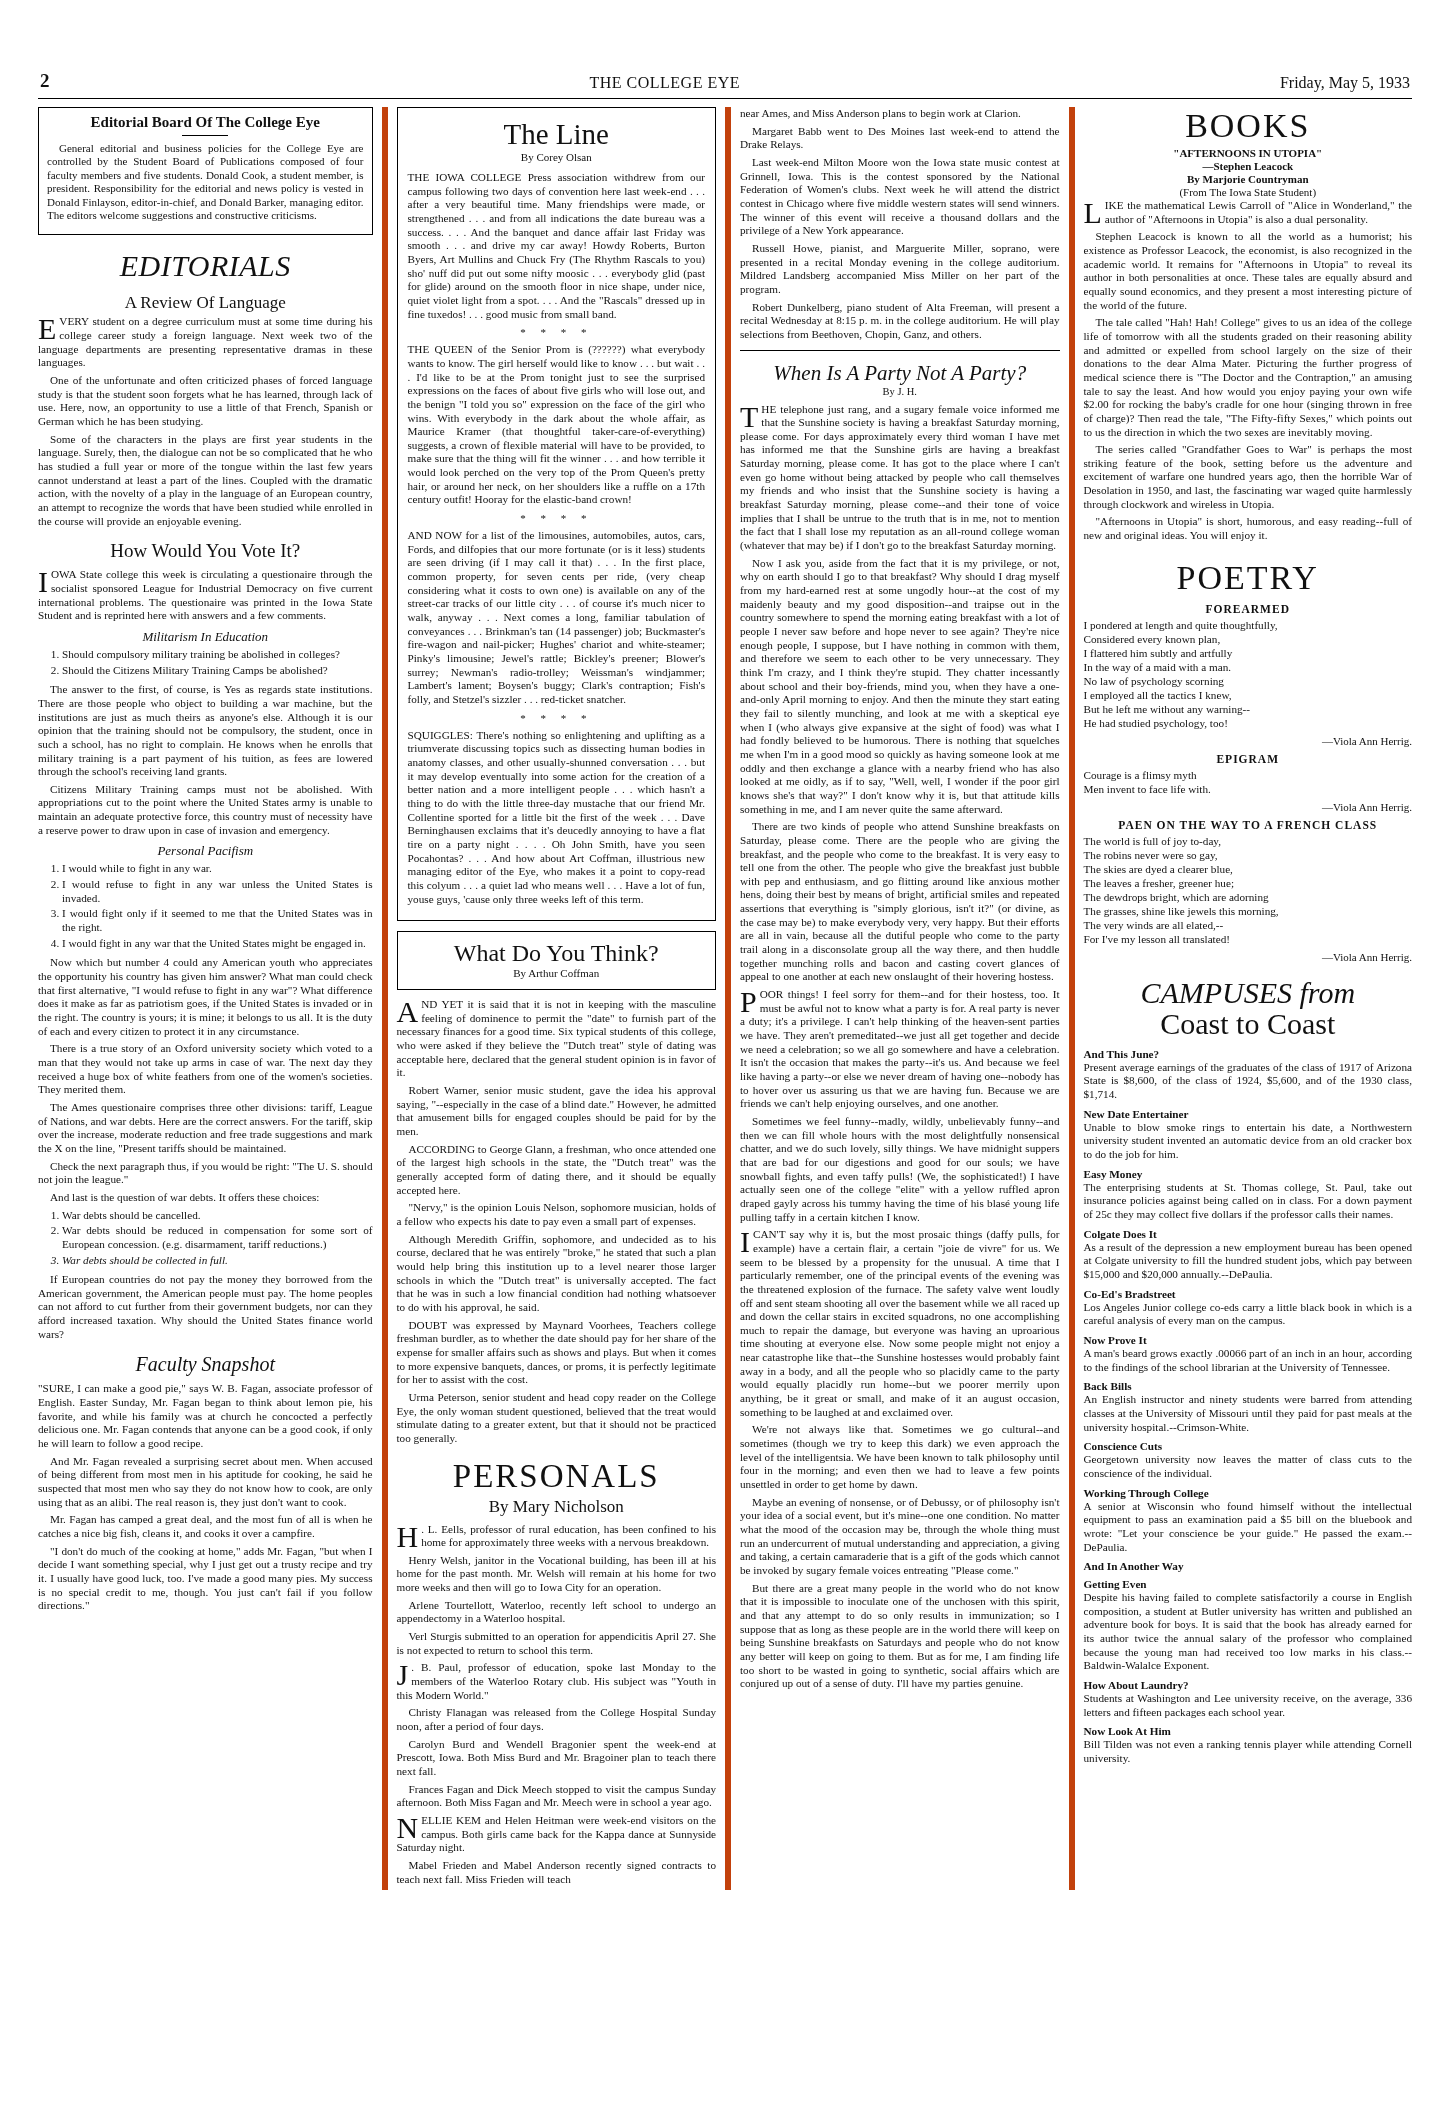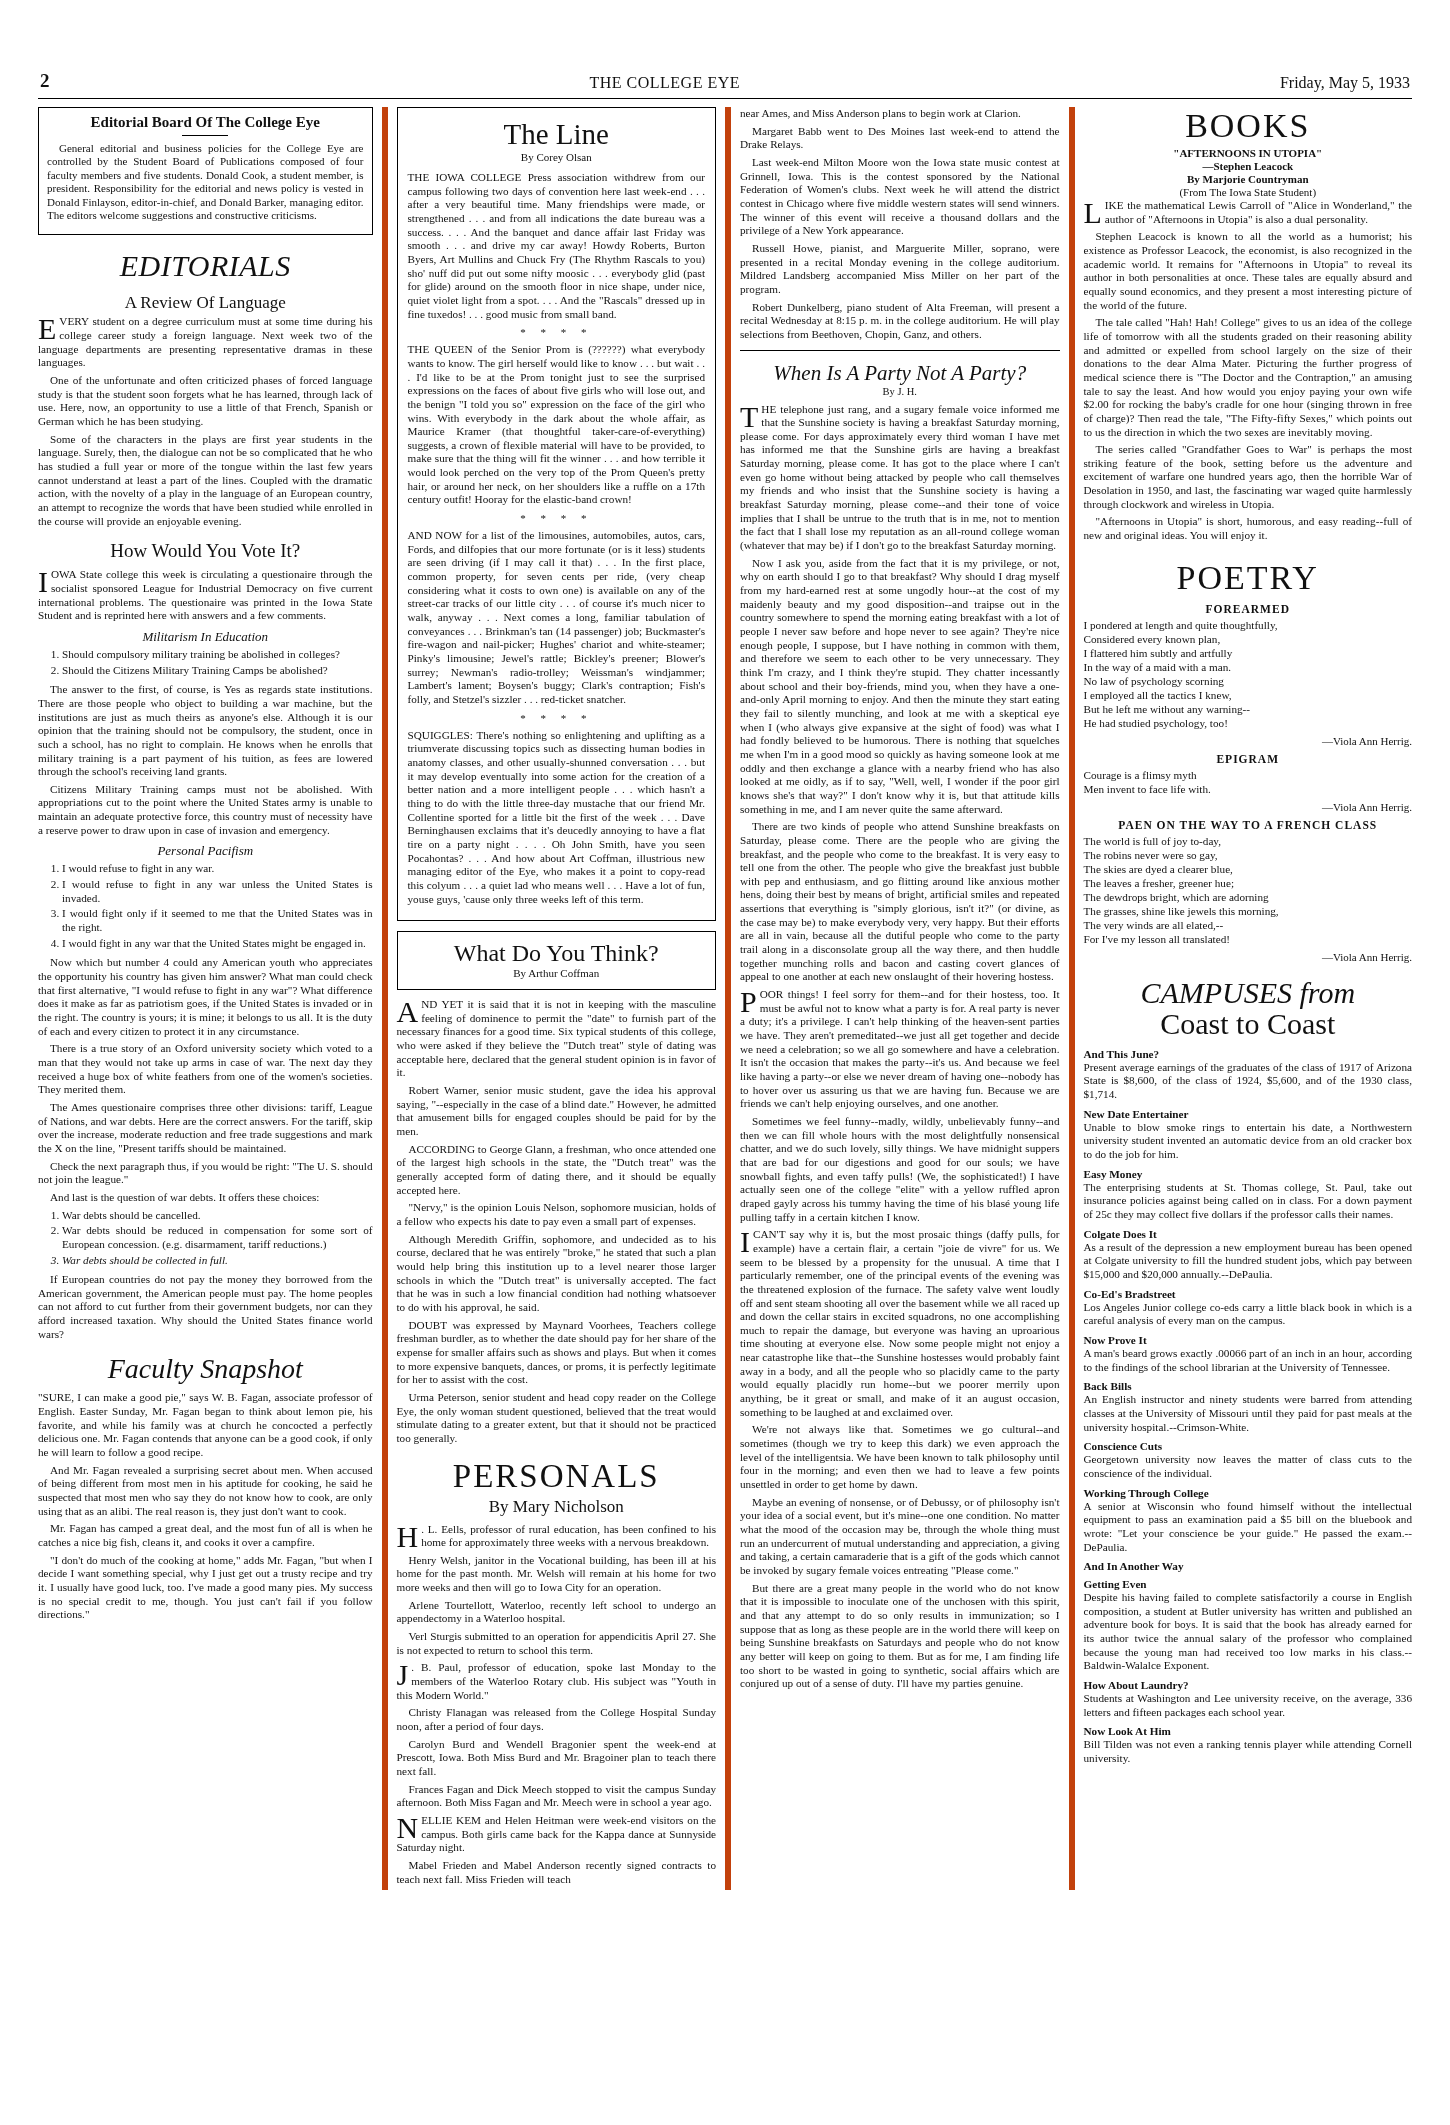--- a/index.html
+++ b/index.html
@@ -35,21 +35,21 @@
   .linebox h2{font-size:29px;text-align:center;margin:2px 0 0 0;font-weight:normal;font-family:"Liberation Serif",serif;}
   .linebox .by{text-align:center;font-size:11px;margin:0 0 8px 0;}
   .stars{text-align:center;font-size:11px;letter-spacing:6px;margin:5px 0;}
   ol{margin:2px 0 6px 0;padding-left:24px;font-size:11.2px;line-height:1.22;}
   ol li{margin-bottom:2px;text-align:justify;}
   .sub{font-style:italic;text-align:center;font-size:13px;margin:6px 0 3px 0;}
   .howvote{font-size:19px;text-align:center;margin:12px 0 6px 0;font-weight:normal;}
   .boxthink{border:1px solid #000;padding:6px 10px 10px 10px;margin:10px 0 8px 0;}
   .boxthink h2{font-size:24px;text-align:center;margin:2px 0 0 0;font-weight:normal;}
   .boxthink .by{text-align:center;font-size:11px;margin:0;}
-  .faculty{font-size:28px;text-align:center;font-style:italic;margin:12px 0 6px 0;font-weight:normal;}
+  .faculty{font-size:20px;text-align:center;font-style:italic;margin:12px 0 6px 0;font-weight:normal;}
   .campuses{font-size:30px;text-align:center;margin:14px 0 0 0;font-weight:normal;font-style:italic;line-height:1.05;}
   .campuses2{font-size:30px;text-align:center;margin:0 0 8px 0;font-weight:normal;line-height:1.05;}
   .cchead{font-weight:bold;font-size:11.2px;margin:6px 0 1px 0;}
   .poetry{font-size:34px;text-align:center;margin:16px 0 2px 0;font-weight:normal;letter-spacing:2px;}
   .ptitle{text-align:center;font-size:11.5px;font-weight:bold;letter-spacing:1px;margin:6px 0 3px 0;}
   .verse{font-size:11.2px;line-height:1.25;margin:0 0 5px 0;text-indent:0;text-align:left;}
   .sig{text-align:right;font-size:11px;margin:0 0 6px 0;}
   .partyttl{font-size:21px;text-align:center;font-style:italic;margin:10px 0 0 0;font-weight:normal;}
   .hr2{border-top:1px solid #000;margin:8px 0;}
 </style>
@@ -85,21 +85,21 @@
       <p class="noind"><span class="dropcap">I</span><span>OWA State college this week is circulating a questionaire through the socialist sponsored League for Industrial Democracy on five current international problems. The questionaire was printed in the Iowa State Student and is reprinted here with answers and a few comments.</span></p>
       <div class="sub">Militarism In Education</div>
       <ol>
         <li>Should compulsory military training be abolished in colleges?</li>
         <li>Should the Citizens Military Training Camps be abolished?</li>
       </ol>
       <p>The answer to the first, of course, is Yes as regards state institutions. There are those people who object to building a war machine, but the institutions are just as much theirs as anyone's else. Although it is our opinion that the training should not be compulsory, the student, once in such a school, has no right to complain. He knows when he enrolls that military training is a part payment of his tuition, as fees are lowered through the school's receiving land grants.</p>
       <p>Citizens Military Training camps must not be abolished. With appropriations cut to the point where the United States army is unable to maintain an adequate protective force, this country must of necessity have a reserve power to draw upon in case of invasion and emergency.</p>
       <div class="sub">Personal Pacifism</div>
       <ol>
-        <li>I would refuse to fight in any war.</li>
+        <li>I would while to fight in any war.</li>
         <li>I would refuse to fight in any war unless the United States is invaded.</li>
         <li>I would fight only if it seemed to me that the United States was in the right.</li>
         <li>I would fight in any war that the United States might be engaged in.</li>
       </ol>
       <p>Now which but number 4 could any American youth who appreciates the opportunity his country has given him answer? What man could check that first alternative, "I would refuse to fight in any war"? What difference does it make as far as patriotism goes, if the United States is invaded or in the right. The country is yours; it is mine; it belongs to us all. It is the duty of each and every citizen to protect it in any circumstance.</p>
       <p>There is a true story of an Oxford university society which voted to a man that they would not take up arms in case of war. The next day they received a huge box of white feathers from one of the women's societies. They merited them.</p>
       <p>The Ames questionaire comprises three other divisions: tariff, League of Nations, and war debts. Here are the correct answers. For the tariff, skip over the increase, moderate reduction and free trade suggestions and mark the X on the line, "Present tariffs should be maintained.</p>
       <p>Check the next paragraph thus, if you would be right: "The U. S. should not join the league."</p>
       <p>And last is the question of war debts. It offers these choices:</p>
       <ol>

